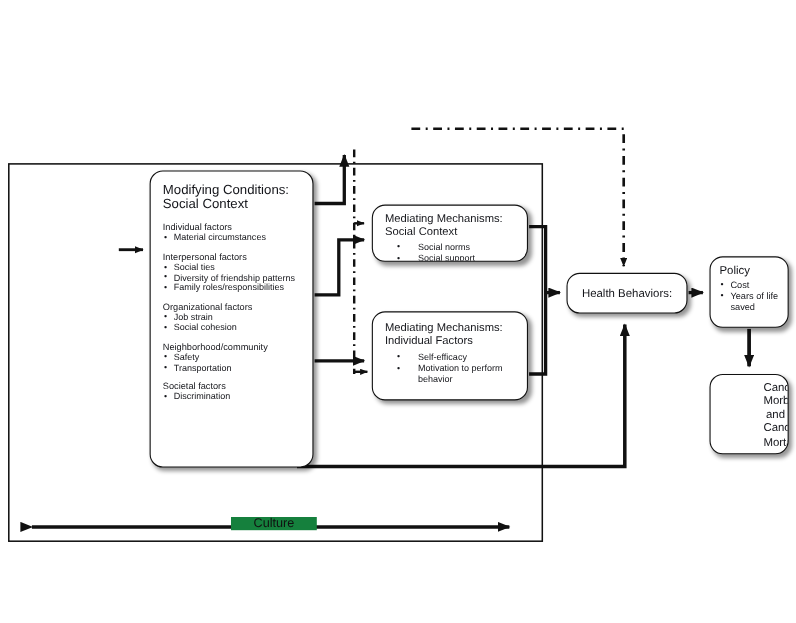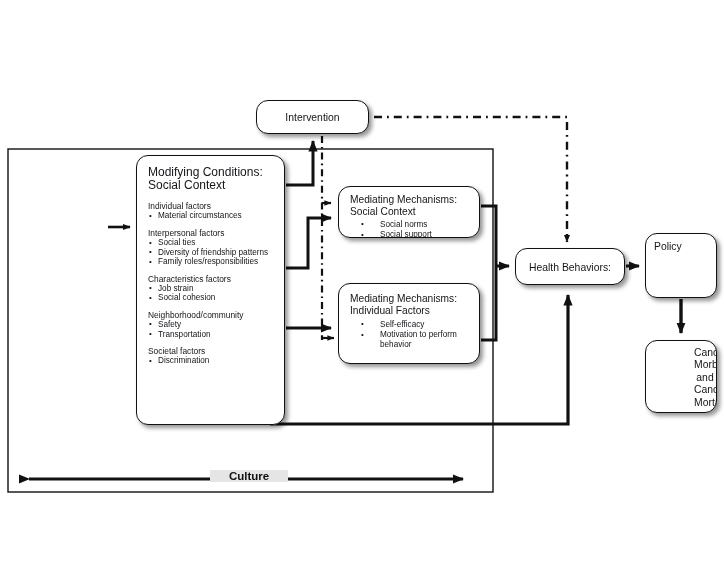--- a/index.html
+++ b/index.html
@@ -134,23 +134,23 @@
     padding-top: 6px;
   }
 
   #culture-label {
     position: absolute;
     left: 210px;
     top: 470px;
     width: 70px;
     text-align: center;
     font-size: 11.5px;
-    font-weight: bold;
+    font-weight: normal;
     color: #111;
-    background: #e5e5e5;
+    background: #15803d;
     padding: 0 4px;
   }
 </style>
 </head>
 <body>
 
 <div id="canvas">
 
   <svg id="svg-layer" viewBox="0 0 724 566" xmlns="http://www.w3.org/2000/svg">
     <defs>
@@ -227,41 +227,38 @@
       <li>Material circumstances</li>
     </ul>
 
     <div class="group-head">Interpersonal factors</div>
     <ul>
       <li>Social ties</li>
       <li>Diversity of friendship patterns</li>
       <li>Family roles/responsibilities</li>
     </ul>
 
-    <div class="group-head">Characteristics factors</div>
+    <div class="group-head">Organizational factors</div>
     <ul>
       <li>Job strain</li>
       <li>Social cohesion</li>
     </ul>
 
     <div class="group-head">Neighborhood/community</div>
     <ul>
       <li>Safety</li>
       <li>Transportation</li>
     </ul>
 
     <div class="group-head">Societal factors</div>
     <ul>
       <li>Discrimination</li>
     </ul>
   </div>
 
-  <div class="node" id="node-intervention">
-    <div class="title">Intervention</div>
-  </div>
 
   <div class="node" id="node-med-social">
     <div class="title">Mediating Mechanisms:
 Social Context</div>
     <ul>
       <li>Social norms</li>
       <li>Social support</li>
     </ul>
   </div>
 
@@ -273,20 +270,24 @@
       <li>Motivation to perform behavior</li>
     </ul>
   </div>
 
   <div class="node" id="node-health">
     <div class="title">Health Behaviors:</div>
   </div>
 
   <div class="node" id="node-policy">
     <div class="title">Policy</div>
+    <ul>
+      <li>Cost</li>
+      <li>Years of life saved</li>
+    </ul>
   </div>
 
   <div class="node" id="node-cancer">
     <div class="title">Cancer
 Morbidity
 and
 Cancer
 Mortality</div>
   </div>
 

